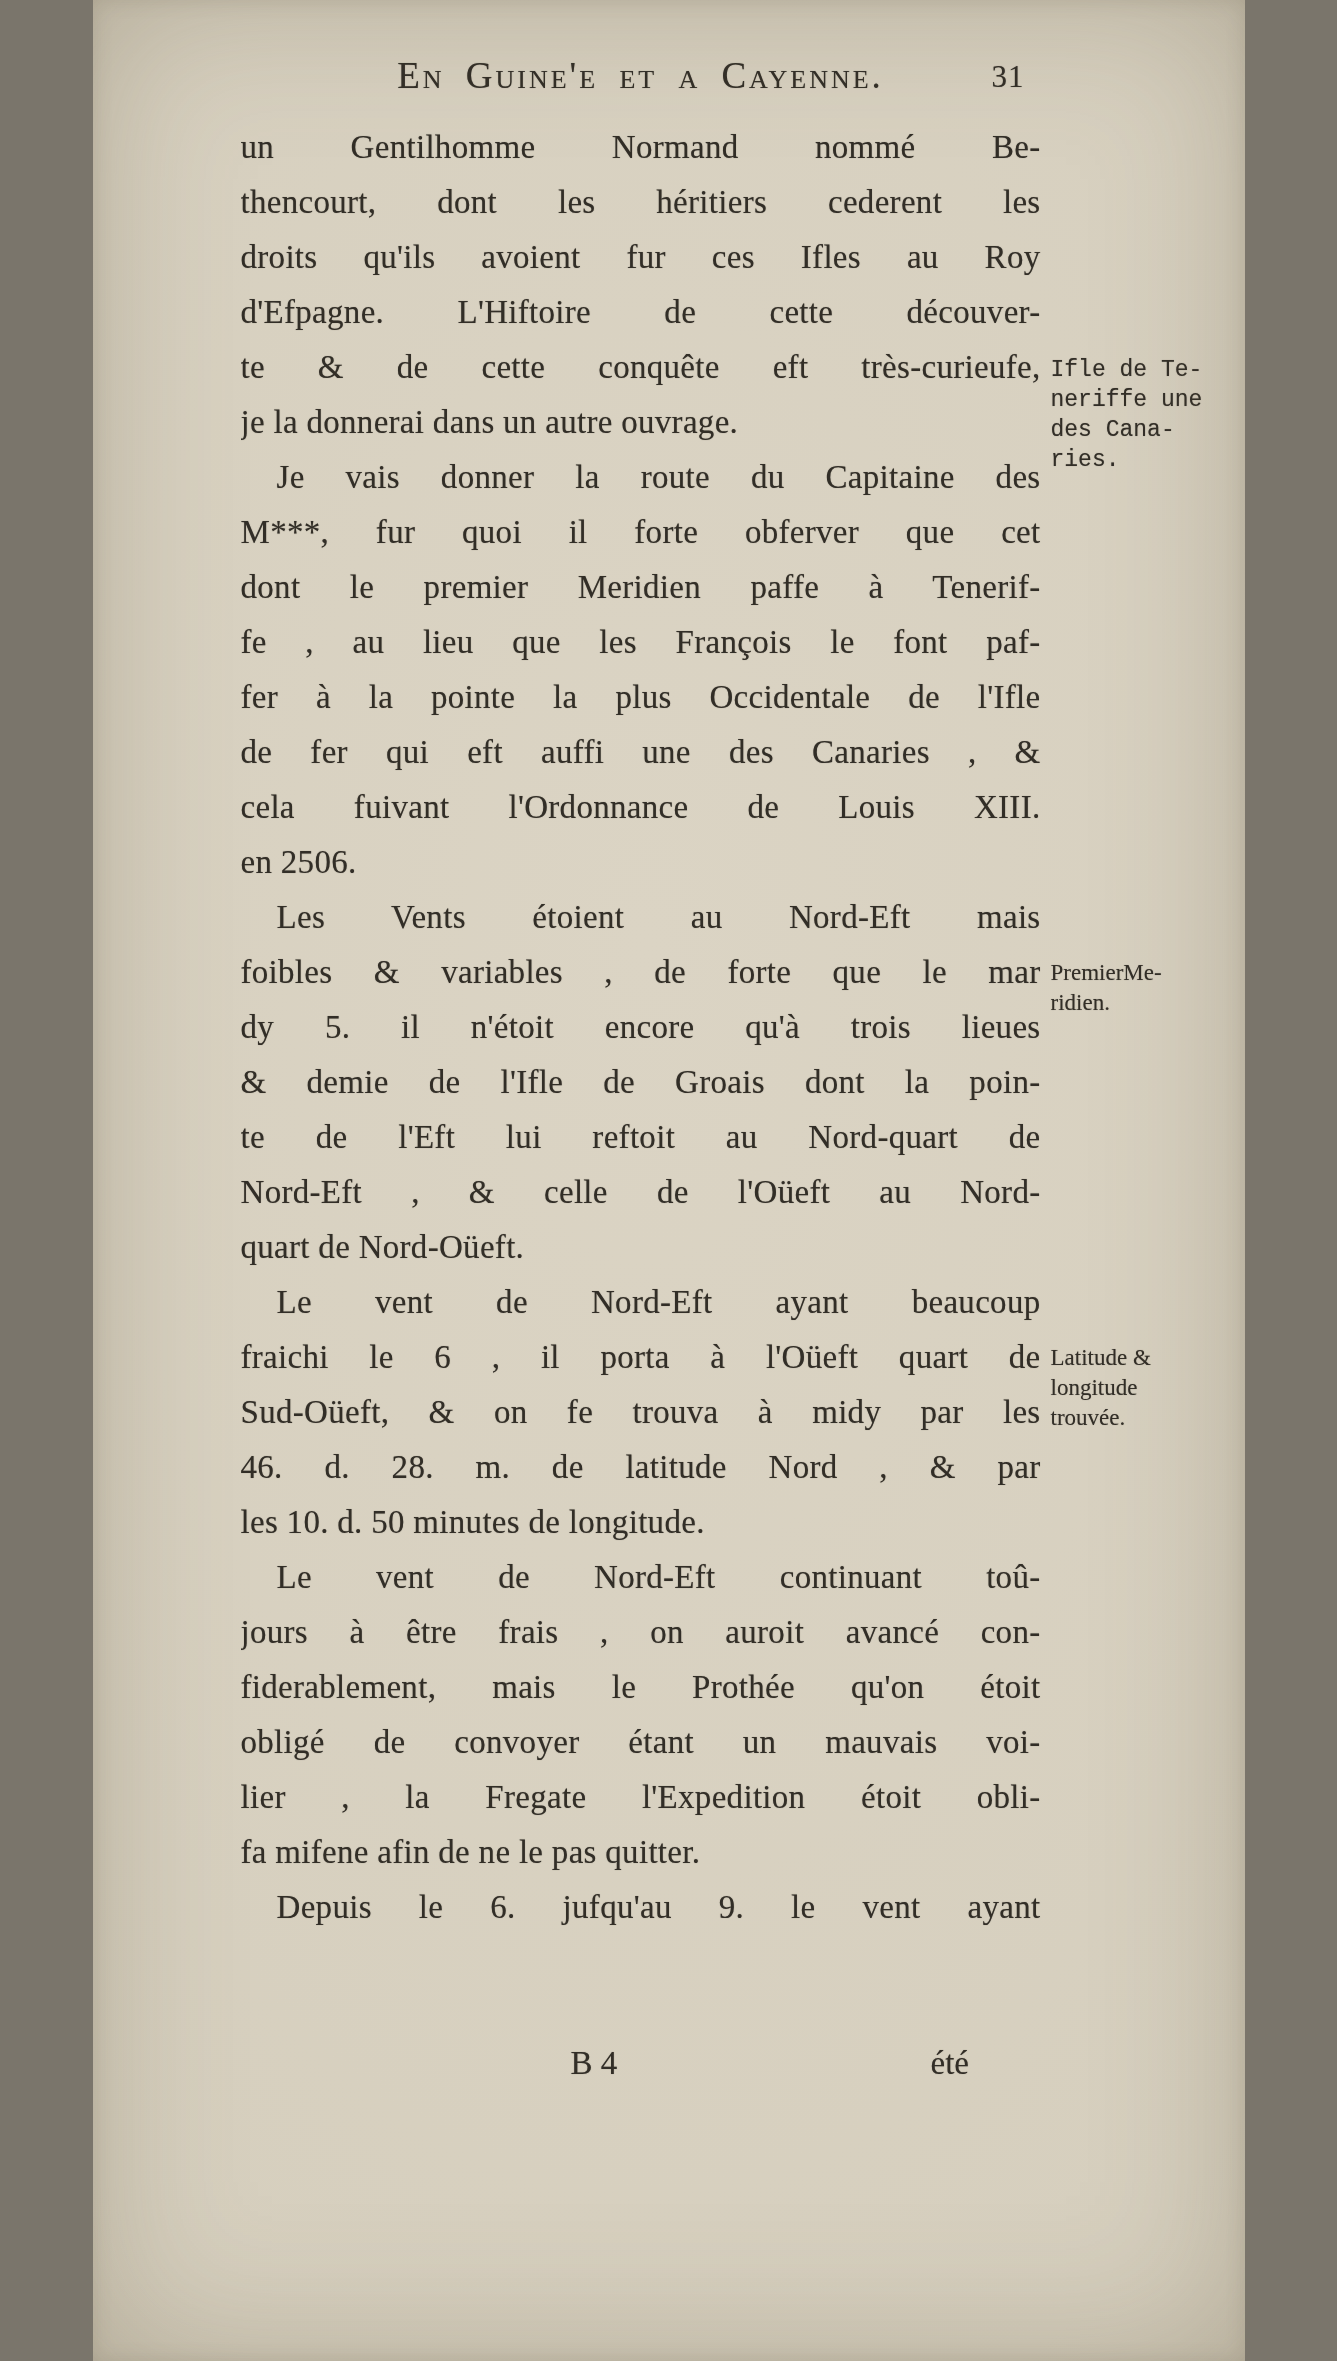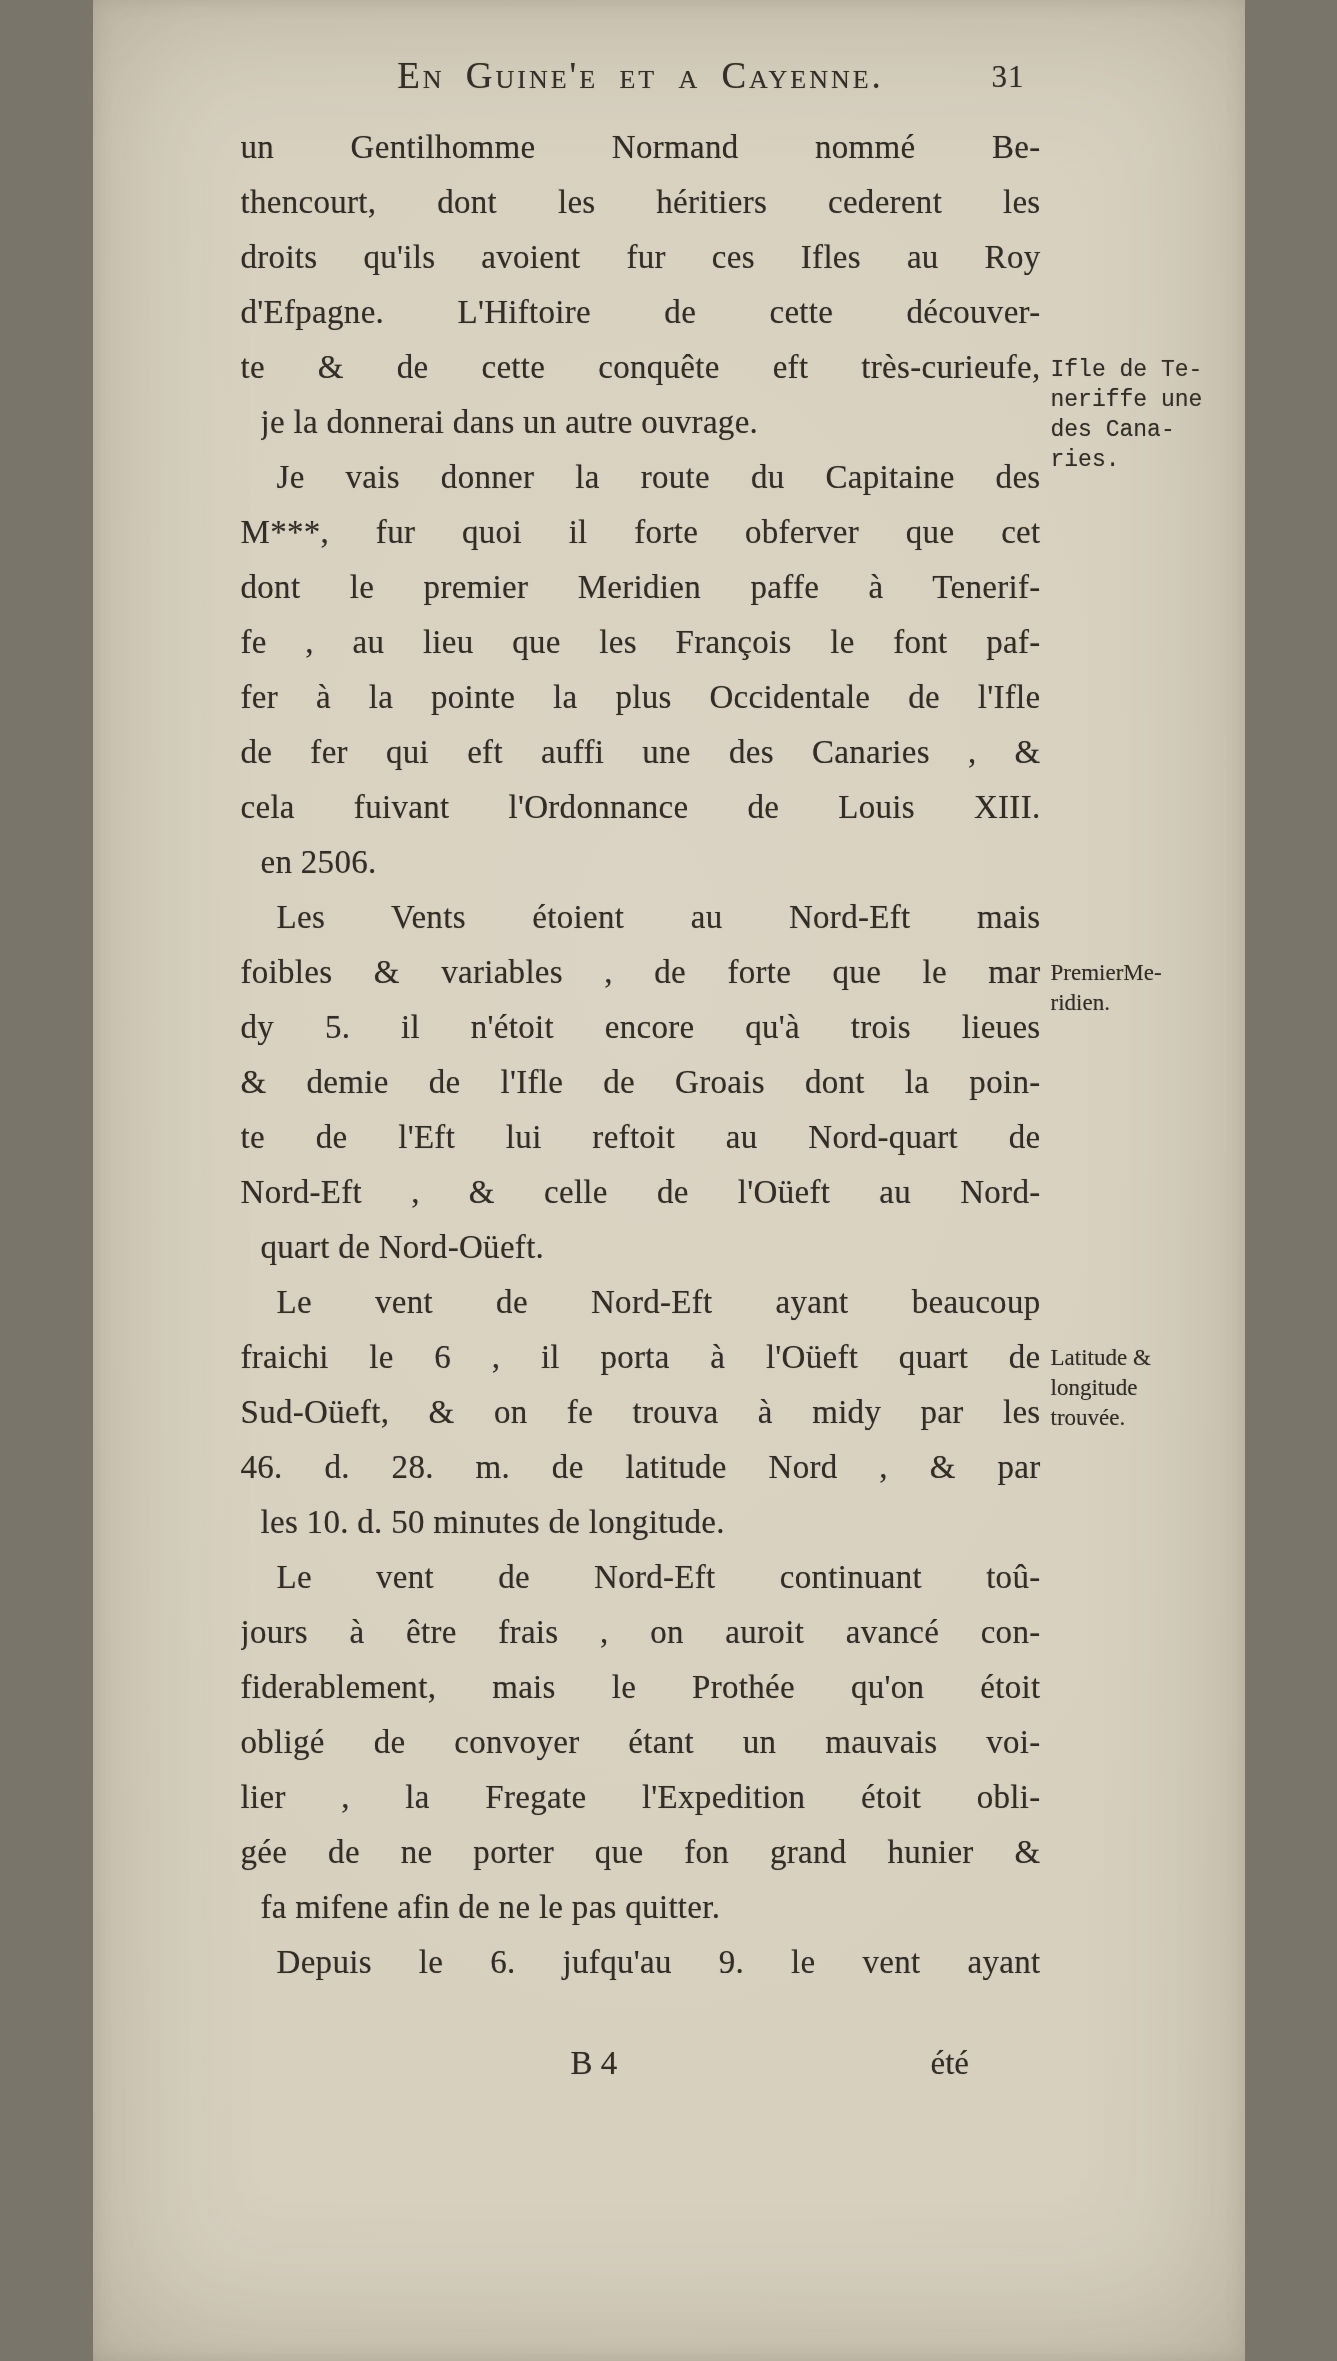--- a/index.html
+++ b/index.html
@@ -50,21 +50,21 @@
   .line {
     font-size: 33px;
     line-height: 55px;
     height: 55px;
     letter-spacing: 0.3px;
     text-align: justify;
     text-align-last: justify;
     overflow: hidden;
     text-shadow: 0 0 1px rgba(50, 46, 39, 0.45);
   }
-  .line.endline { text-align-last: left; margin-left: 20px; }
+  .line.endline { text-align-last: left; }
   .line.indent { text-indent: 36px; }
   .margin-note {
     position: absolute;
     left: 958px;
     width: 210px;
     font-size: 23px;
     line-height: 30px;
     text-shadow: 0 0 1px rgba(50, 46, 39, 0.4);
   }
   .note-1 { top: 355px; font-family: Liberation Mono, monospace; }
@@ -129,21 +129,20 @@
       <div class="line">46. d. 28. m. de latitude Nord , &amp; par</div>
       <div class="line endline">les 10. d. 50 minutes de longitude.</div>
     </div>
 
     <div>
       <div class="line indent">Le vent de Nord-Eft continuant toû-</div>
       <div class="line">jours à être frais , on auroit avancé con-</div>
       <div class="line">fiderablement, mais le Prothée qu'on étoit</div>
       <div class="line">obligé de convoyer étant un mauvais voi-</div>
       <div class="line">lier , la Fregate l'Expedition étoit obli-</div>
-      <div class="line">gée de ne porter que fon grand hunier &amp;</div>
       <div class="line endline">fa mifene afin de ne le pas quitter.</div>
     </div>
 
     <div>
       <div class="line indent">Depuis le 6. jufqu'au 9. le vent ayant</div>
     </div>
 
   </div>
 
   <div class="margin-note note-1">

